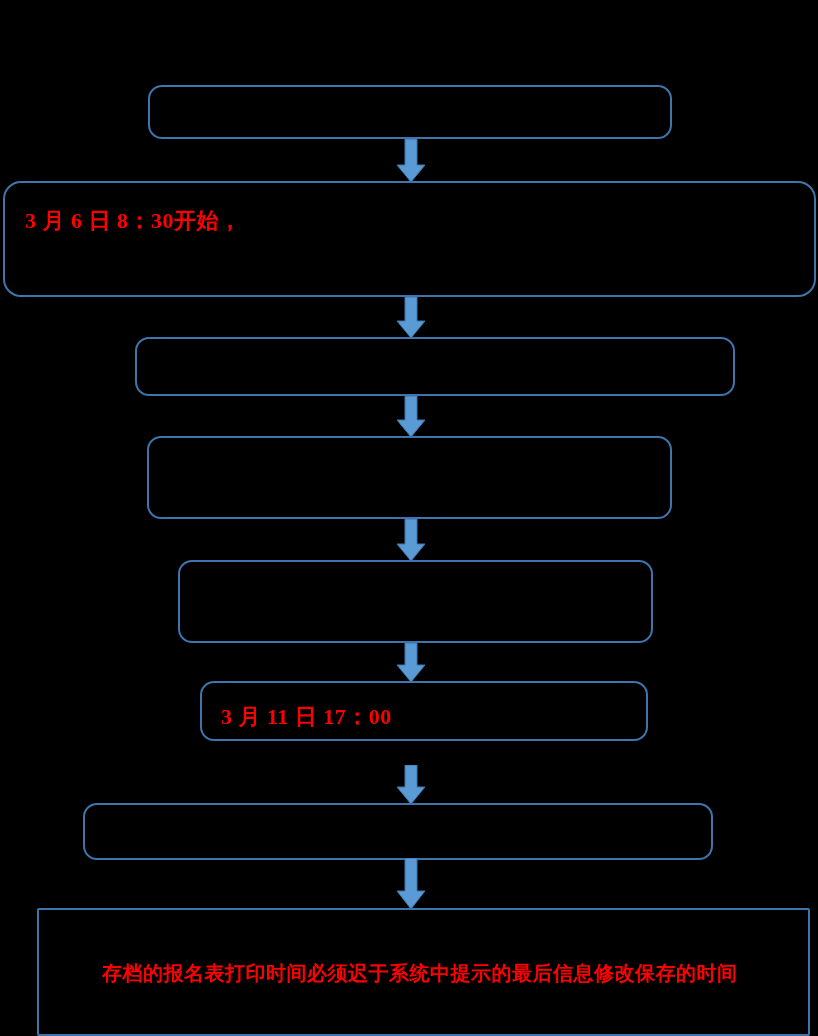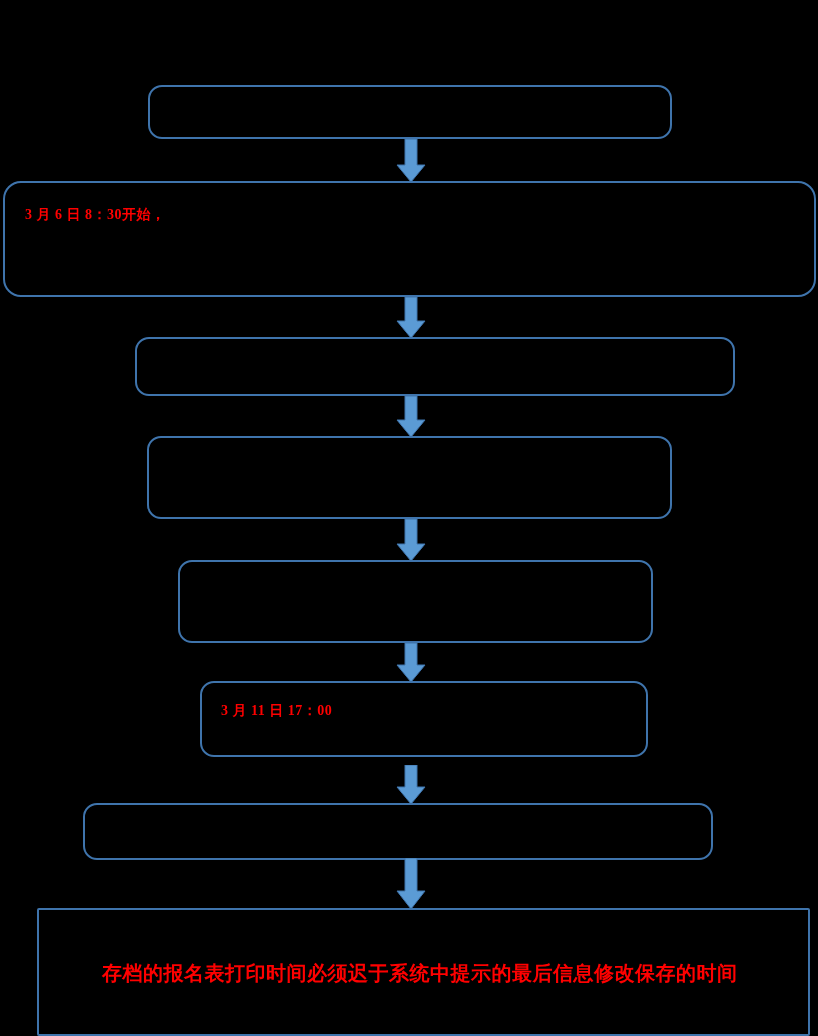--- a/index.html
+++ b/index.html
@@ -24,21 +24,21 @@
   }
   .node-label {
     position: absolute;
     color: #ff0000;
     font-weight: bold;
     white-space: nowrap;
     font-family: "Liberation Serif", "DejaVu Serif", serif;
     letter-spacing: 0.5px;
   }
   .label-date {
-    font-size: 14px;
+    font-size: 22px;
   }
   .label-note {
     font-size: 20px;
   }
   .arrow {
     position: absolute;
   }
   .arrow svg {
     display: block;
   }
@@ -53,21 +53,21 @@
   <div class="node" style="left:3px; top:181px; width:813px; height:116px; border-radius:18px;">
     <span class="node-label label-date" style="left:20px; top:23px;">3 月 6 日 8：30开始，</span>
   </div>
 
   <div class="node" style="left:135px; top:337px; width:600px; height:59px;"></div>
 
   <div class="node" style="left:147px; top:436px; width:525px; height:83px;"></div>
 
   <div class="node" style="left:178px; top:560px; width:475px; height:83px;"></div>
 
-  <div class="node" style="left:200px; top:681px; width:448px; height:76px;">
+  <div class="node" style="left:200px; top:681px; width:448px; height:60px;">
     <span class="node-label label-date" style="left:19px; top:19px;">3 月 11 日 17：00</span>
   </div>
 
   <div class="node" style="left:83px; top:803px; width:630px; height:57px;"></div>
 
   <div class="node" style="left:37px; top:908px; width:773px; height:128px; border-radius:2px;">
     <span class="node-label label-note" style="left:63px; top:50px;">存档的报名表打印时间必须迟于系统中提示的最后信息修改保存的时间</span>
   </div>
 
   <div class="arrow" style="left:396px; top:139px; width:30px; height:44px;">

